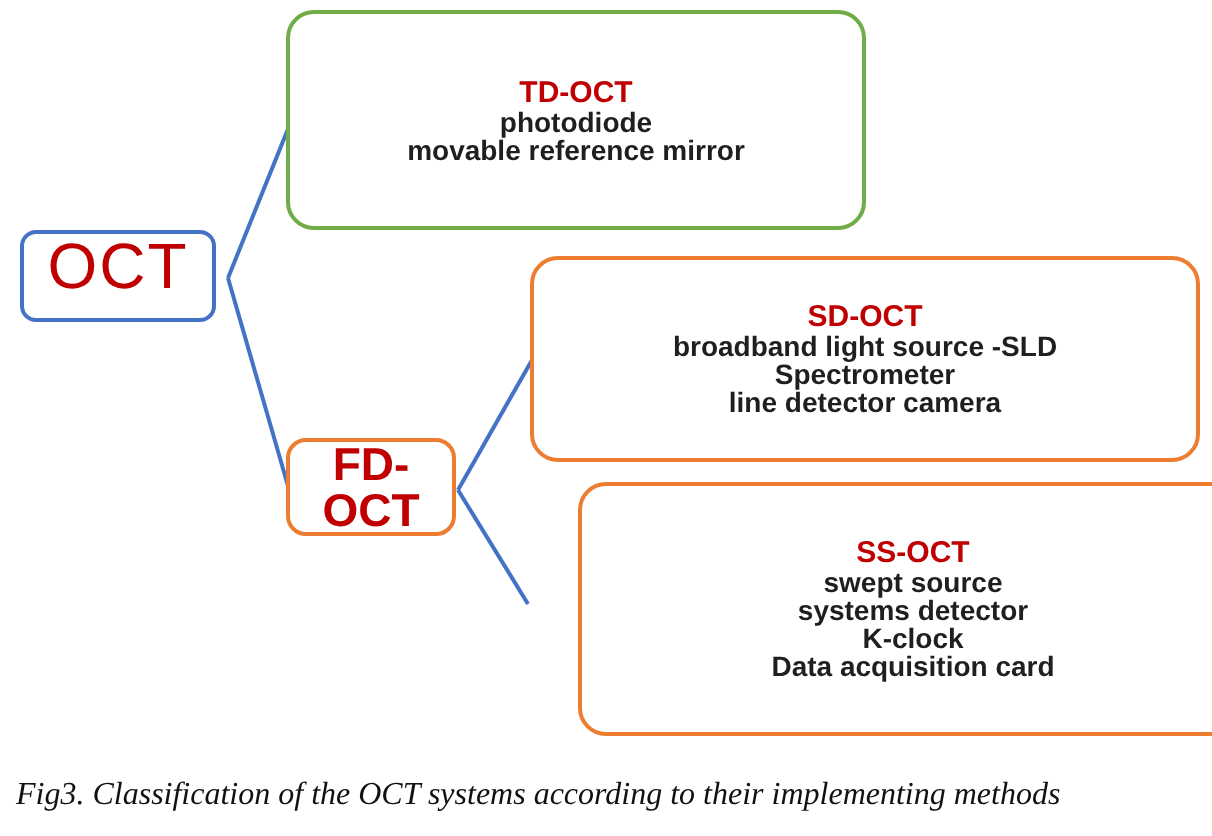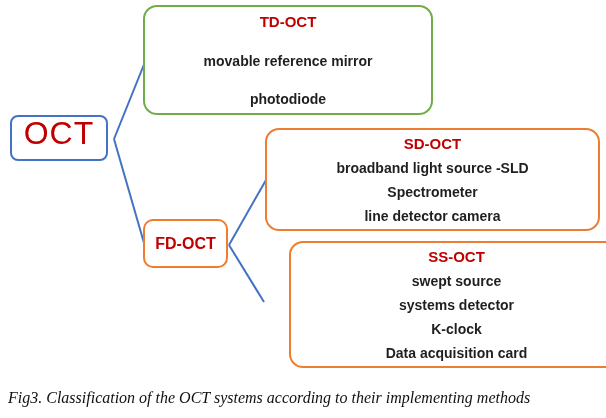--- a/index.html
+++ b/index.html
@@ -22,21 +22,21 @@
     width: 606px;
     height: 418px;
   }
   .node {
     position: absolute;
     box-sizing: border-box;
     background: #ffffff;
     display: flex;
     flex-direction: column;
     align-items: center;
-    justify-content: space-between;
+    justify-content: center;
     text-align: center;
   }
   .node .title {
     color: #c00000;
     font-weight: bold;
     font-size: 15px;
     line-height: 1;
   }
   .node .item {
     color: #1f1f1f;
@@ -73,21 +73,21 @@
   #node-fd {
     left: 143px;
     top: 219px;
     width: 85px;
     height: 49px;
     border: 2.5px solid #ed7d31;
     border-radius: 10px;
     justify-content: center;
   }
   #node-fd .title {
-    font-size: 16px;
+    font-size: 23px;
   }
   #node-sd {
     left: 265px;
     top: 128px;
     width: 335px;
     height: 103px;
     border: 2.5px solid #ed7d31;
     border-radius: 14px;
     padding: 6px 6px;
   }
@@ -124,22 +124,22 @@
     <line x1="229" y1="245" x2="266" y2="180" stroke="#4472c4" stroke-width="2"></line>
     <line x1="229" y1="245" x2="264" y2="302" stroke="#4472c4" stroke-width="2"></line>
   </svg>
 
   <div class="node" id="node-oct">
     <span class="root-label">OCT</span>
   </div>
 
   <div class="node" id="node-td">
     <div class="title">TD-OCT</div>
+    <div class="item">photodiode</div>
     <div class="item">movable reference mirror</div>
-    <div class="item">photodiode</div>
   </div>
 
   <div class="node" id="node-fd">
     <div class="title">FD-OCT</div>
   </div>
 
   <div class="node" id="node-sd">
     <div class="title">SD-OCT</div>
     <div class="item">broadband light source -SLD</div>
     <div class="item">Spectrometer</div>

